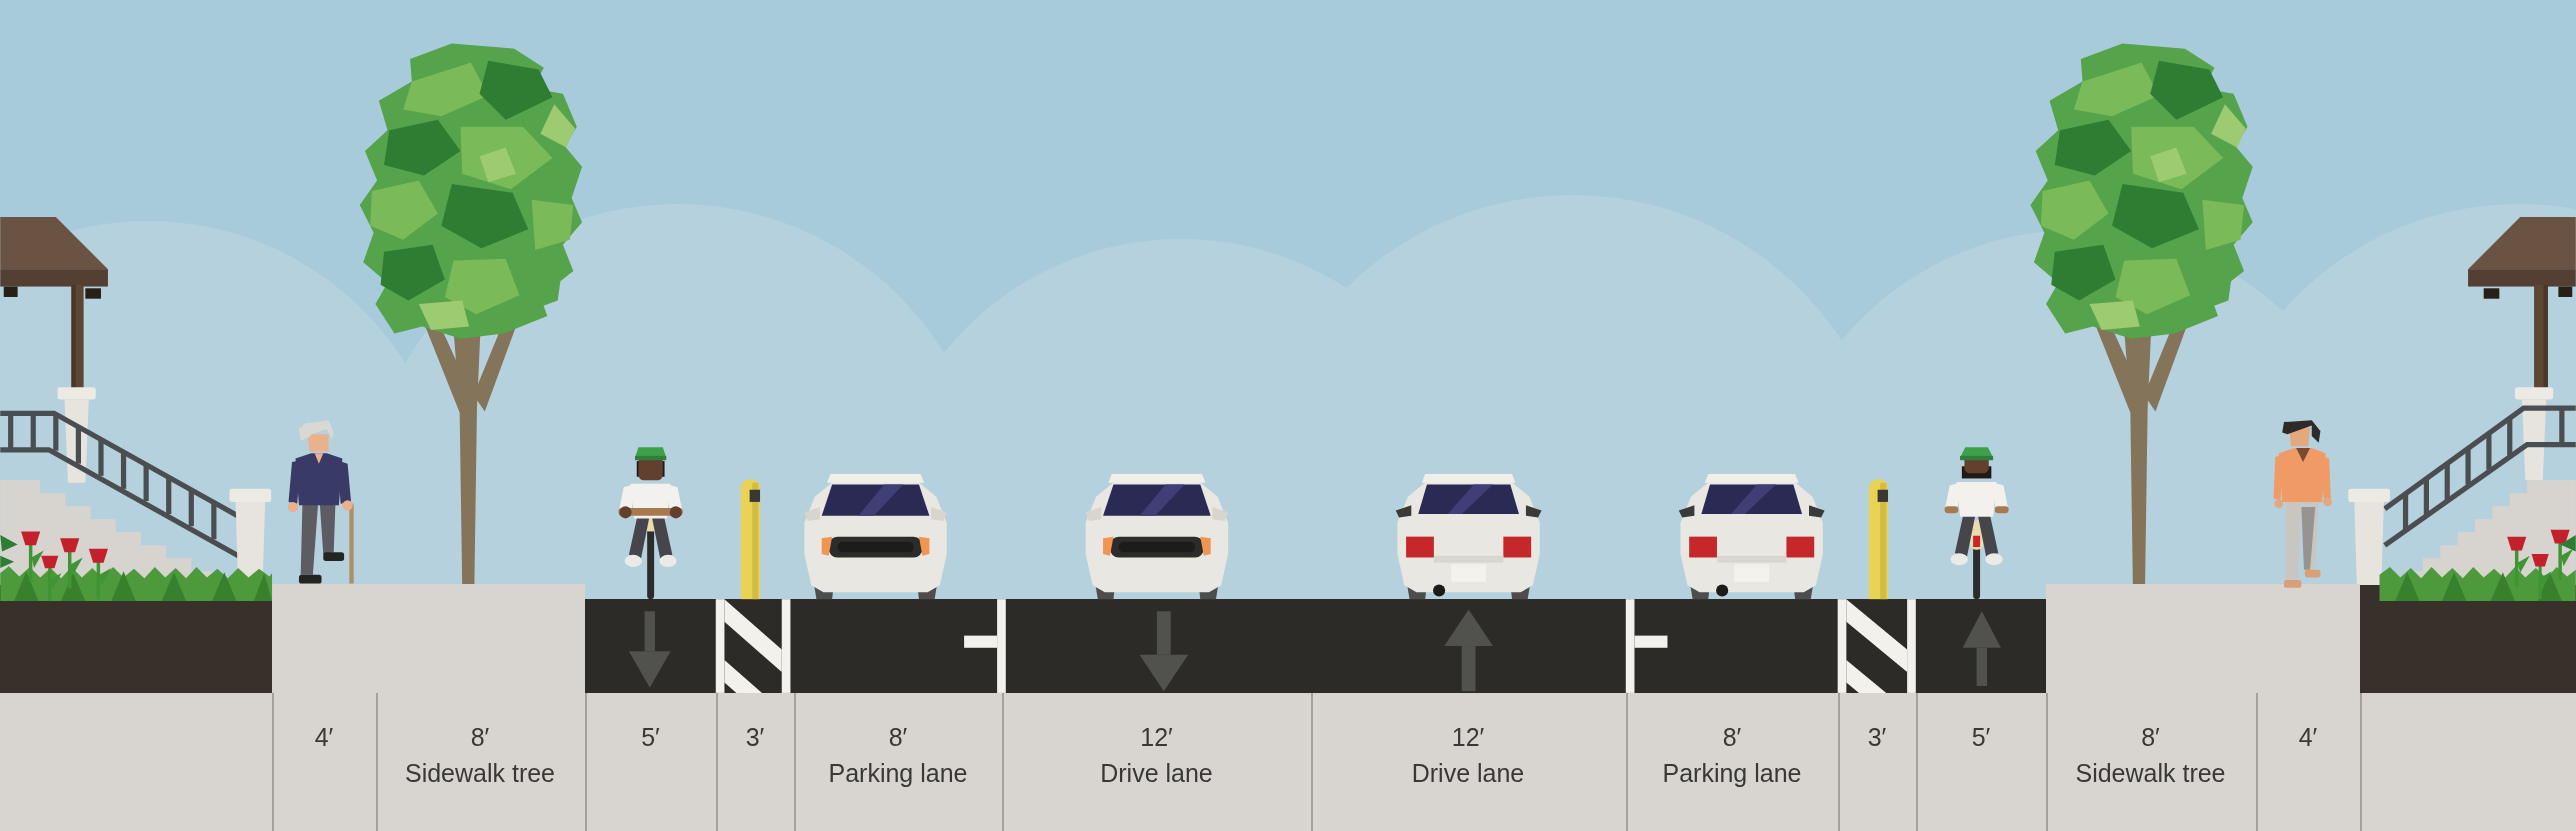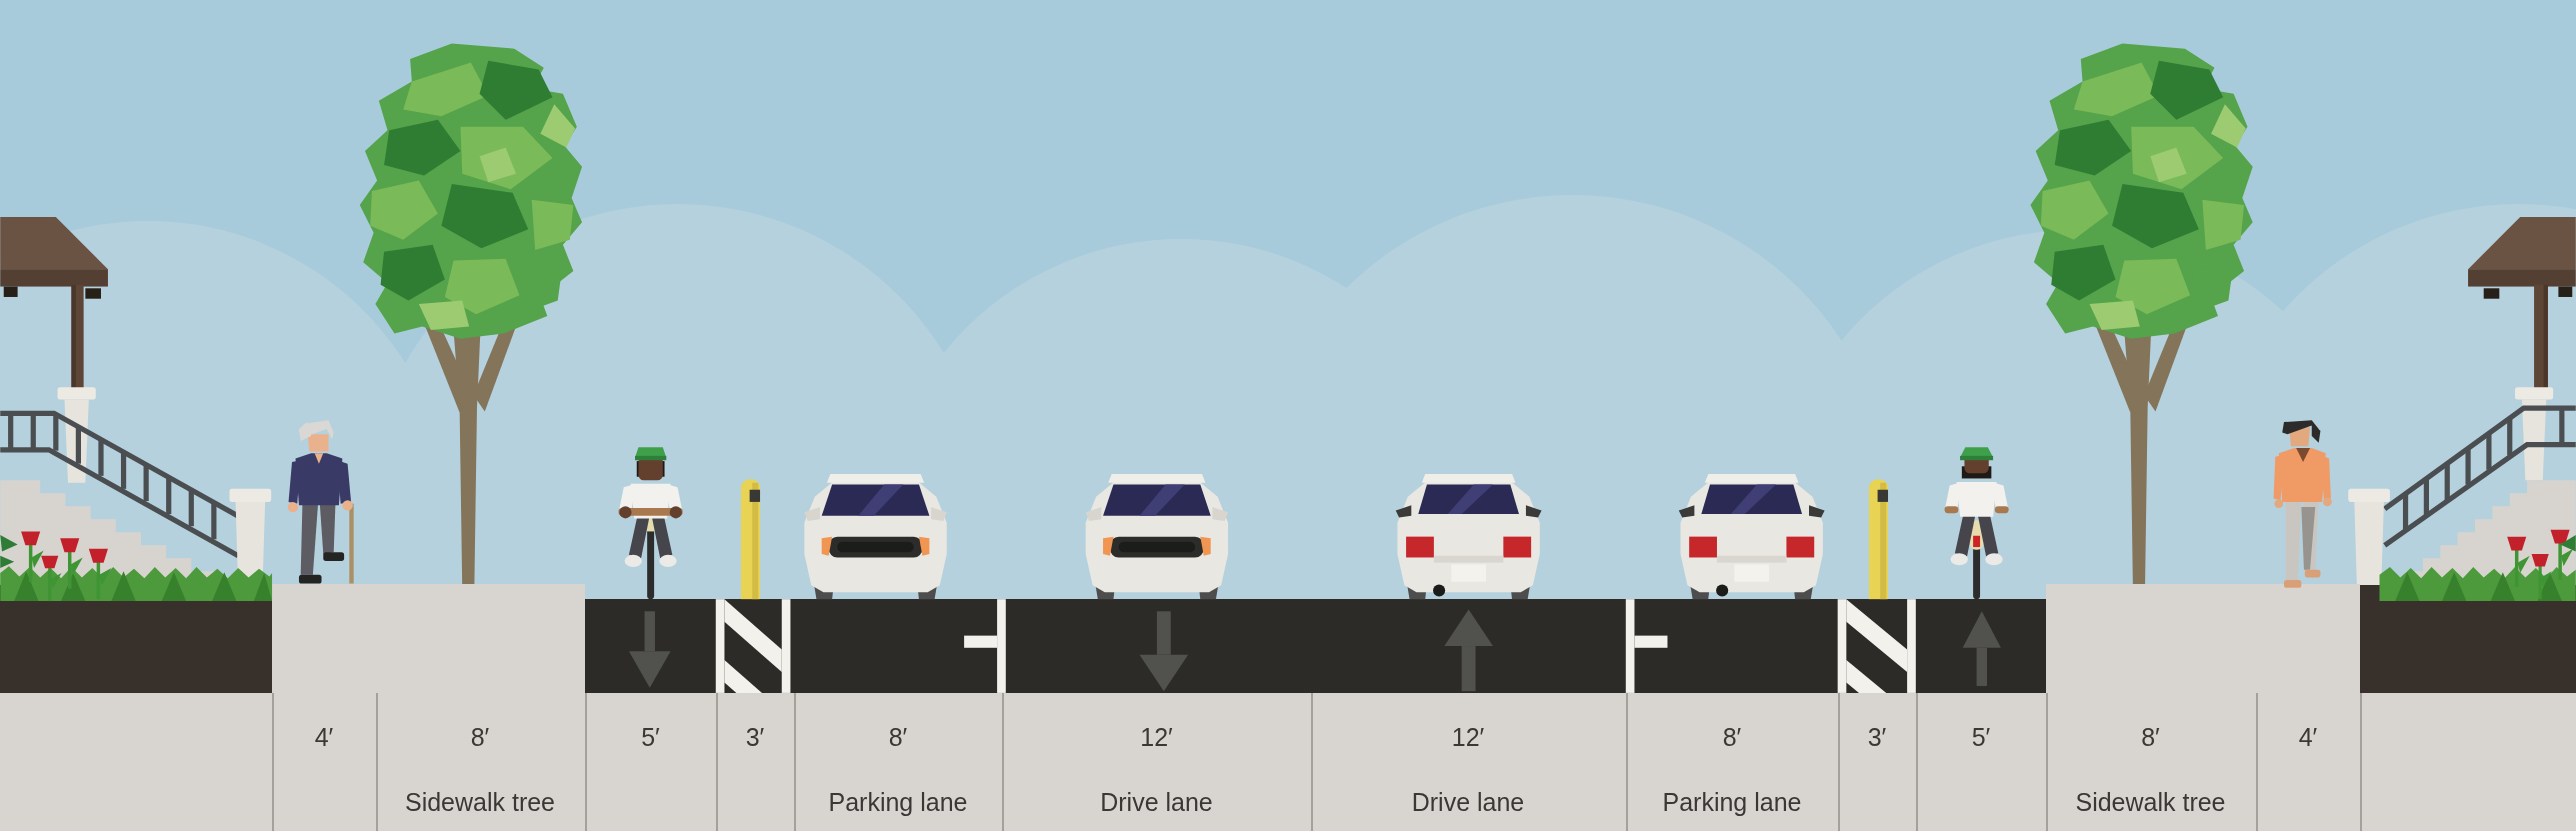--- a/index.html
+++ b/index.html
@@ -14,21 +14,21 @@
   .road{position:absolute;left:585px;top:599px;width:1462px;height:94px;background:var(--c-road,#2d2b28);}
   .sidewalk{position:absolute;top:584px;height:109px;background:var(--c-surface,#d8d5d1);}
   .sidewalk.left{left:272px;width:313px;}
   .sidewalk.right{left:2046px;width:314px;}
   .strip{position:absolute;left:0;top:693px;width:2576px;height:138px;background:var(--c-surface,#d8d5d1);}
   .divider{position:absolute;top:0;width:1.7px;height:138px;background:var(--c-divider,#a4a19c);}
   .seg{position:absolute;top:0;height:138px;cursor:pointer;}
   .seg .w,.seg .n{position:absolute;left:0;right:0;text-align:center;
         color:var(--c-label_text,#3a3835);font-size:25px;line-height:26px;}
   .seg .w{top:31px;}
-  .seg .n{top:96px;}
+  .seg .n{top:67px;}
   .mk-white{fill:var(--c-lane_marking,#f2f1ec);}
   .mk-arrow{fill:var(--c-arrow,#51514d);}
 </style>
 </head>
 <body>
 
 <div class="scene">
 
   <div class="cloud" style="left:-156px;top:221px;width:608px;height:608px;"></div>
   <div class="cloud" style="left:365px;top:204px;width:625px;height:625px;"></div>

